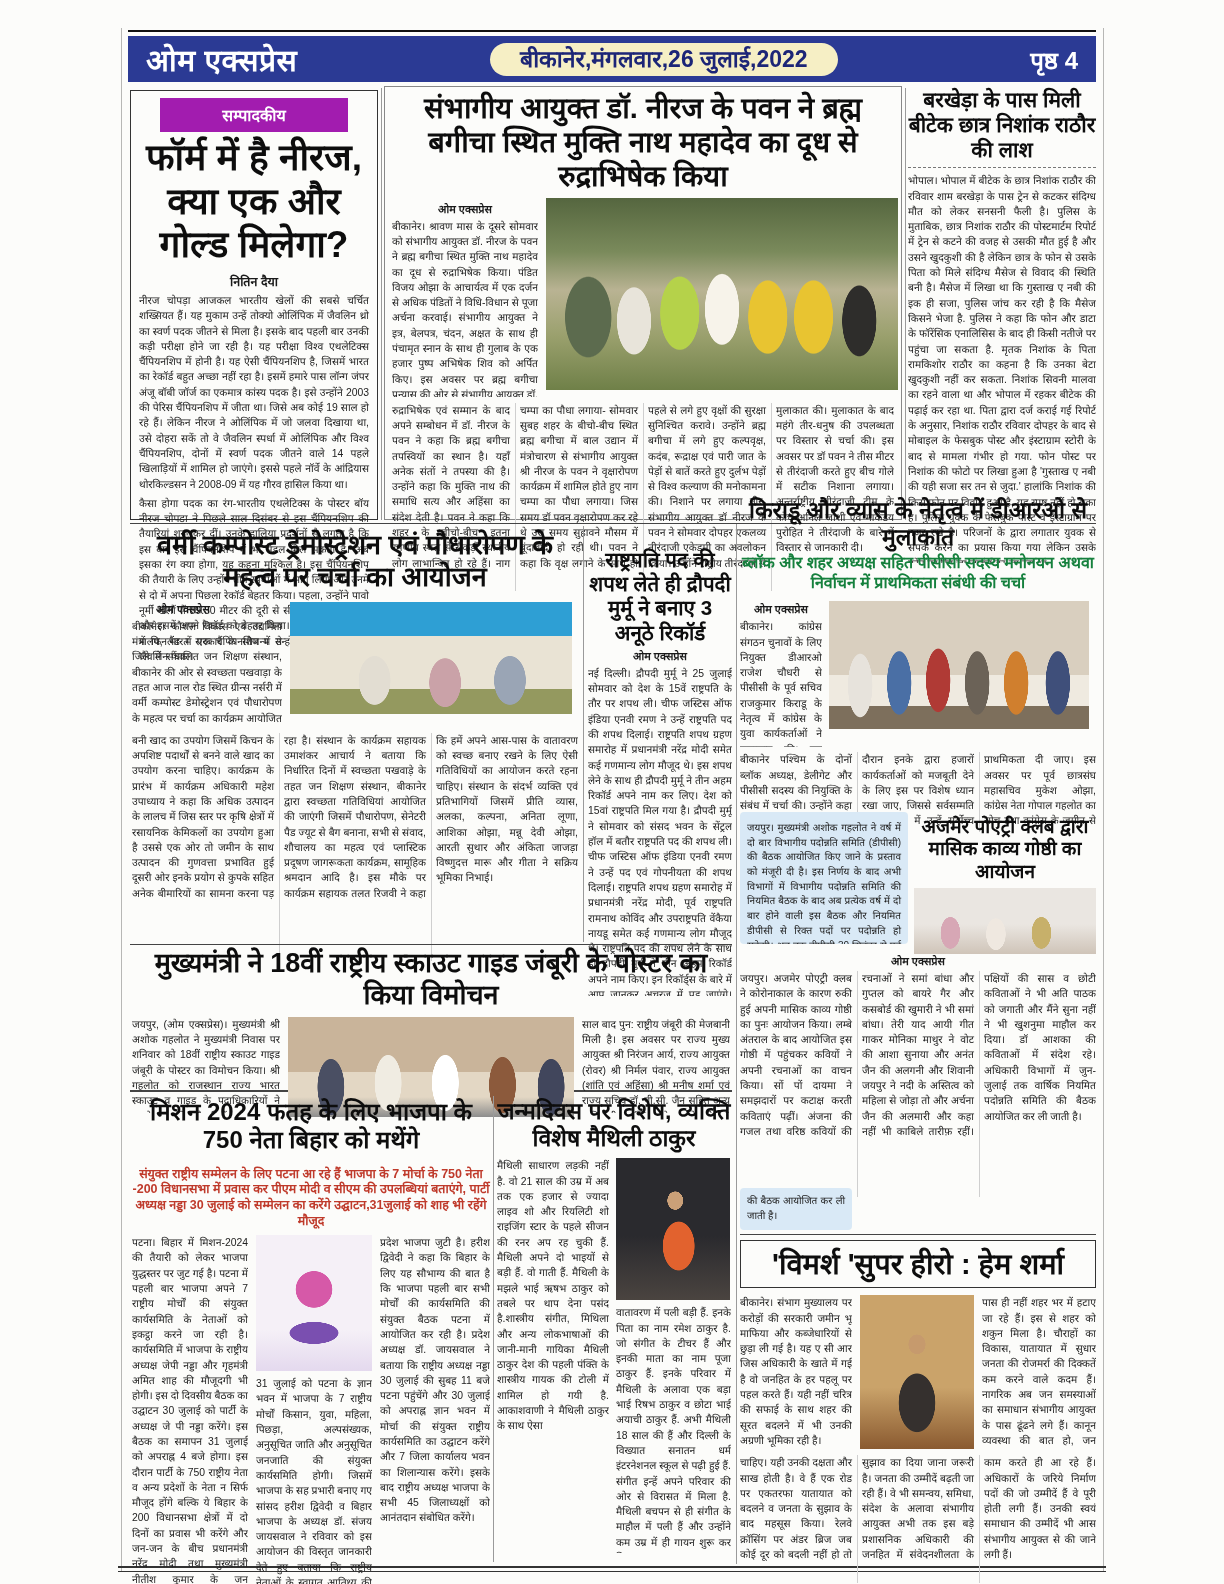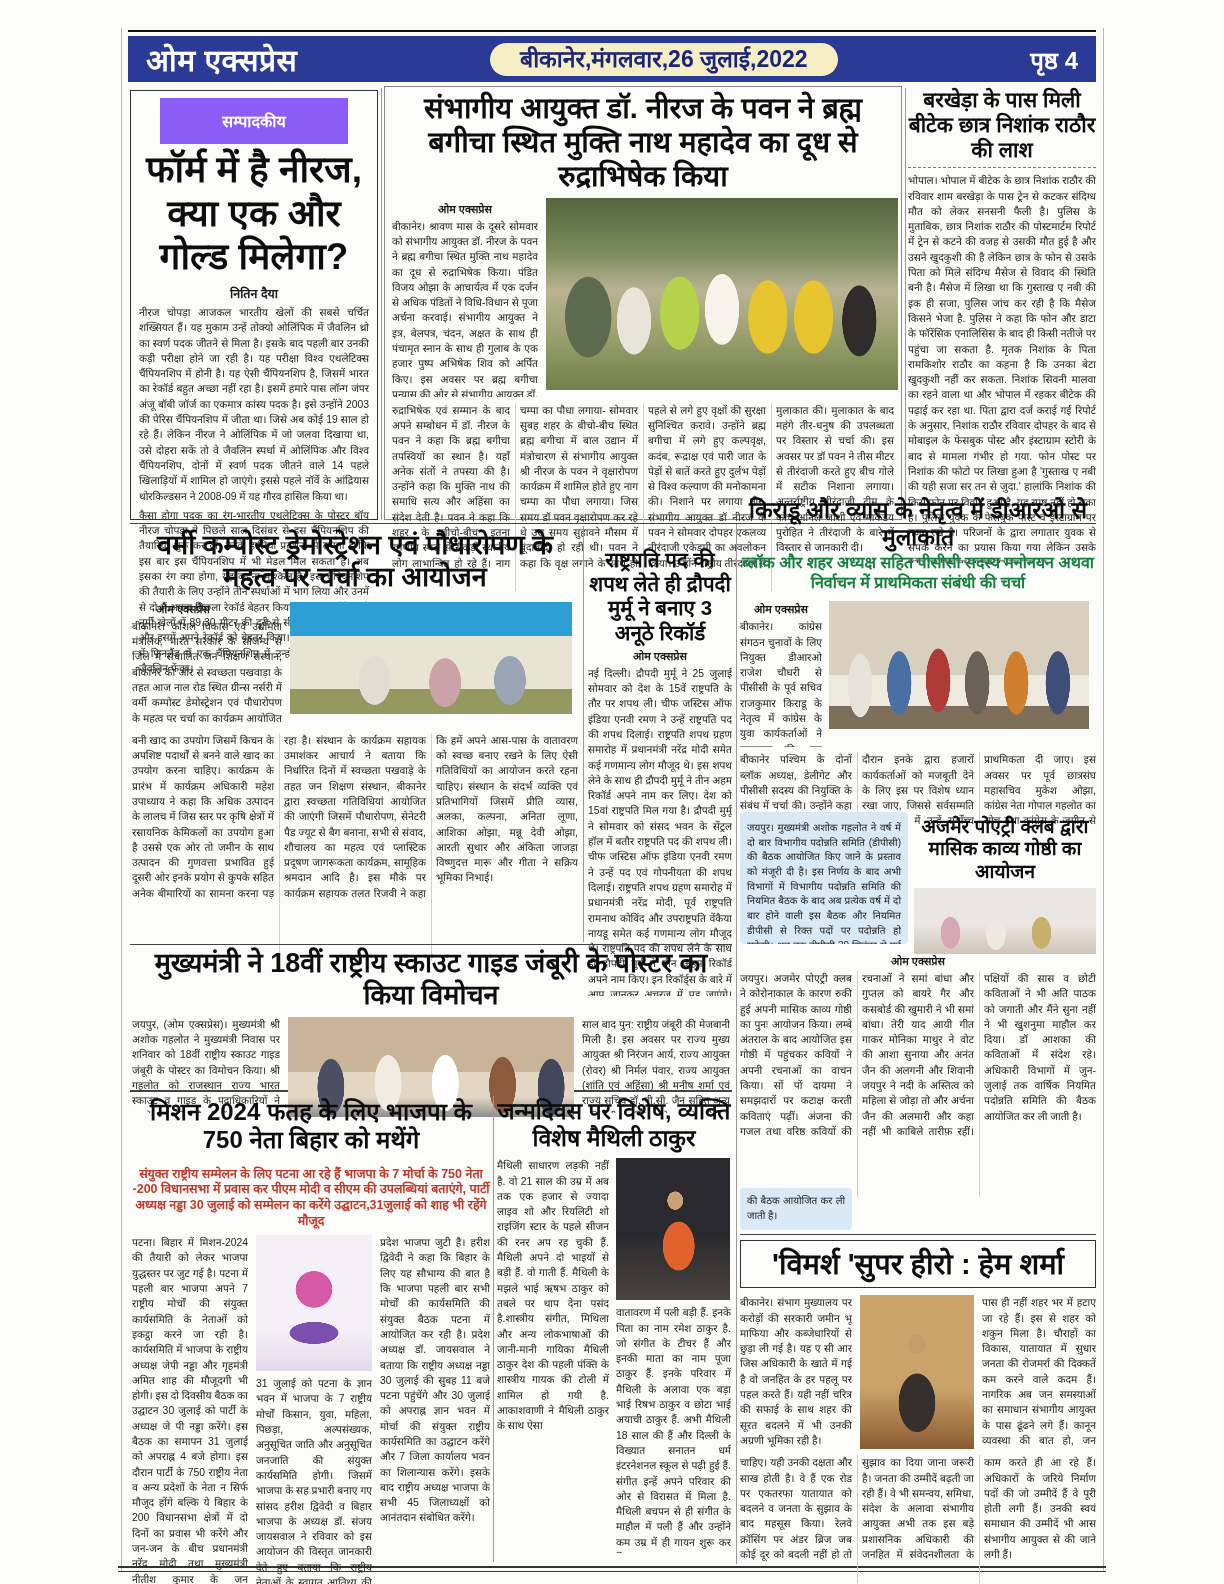--- a/index.html
+++ b/index.html
@@ -69,22 +69,22 @@
   .ph-maithili{background:
     radial-gradient(26px 40px at 55% 62%,#e2622e 0 60%,transparent 62%),
     radial-gradient(13px 15px at 52% 30%,#caa078 0 60%,transparent 62%),
     linear-gradient(180deg,#2a2a2e 0 55%,#4a4440 100%);}
   .ph-hem{background:
     radial-gradient(30px 48px at 50% 70%,#35302e 0 60%,transparent 62%),
     radial-gradient(14px 16px at 50% 32%,#c69a6d 0 60%,transparent 62%),
     linear-gradient(180deg,#caa36a 0 60%,#8a5a30 100%);}
   
   .blue-box{background:#d9e9f6;border-radius:4px;padding:6px 7px;box-sizing:border-box;}
-  .black-tag{background:#8b5cf6;color:#fff;font-weight:bold;text-align:center;font-size:16px;
-        padding:12px 0;width:82%;margin:2px auto 4px auto;}
+  .black-tag{background:#a21caf;color:#fff;font-weight:bold;text-align:center;font-size:16px;
+        padding:6px 0;width:82%;margin:2px auto 4px auto;}
   .boxed{border:1.4px solid #333;}
 </style>
 </head>
 <body>
 
 <div class="page">
 
   <div class="edge" style="left:121px"></div>
   <div class="edge" style="left:1103px"></div>
   <div class="topline"></div>

